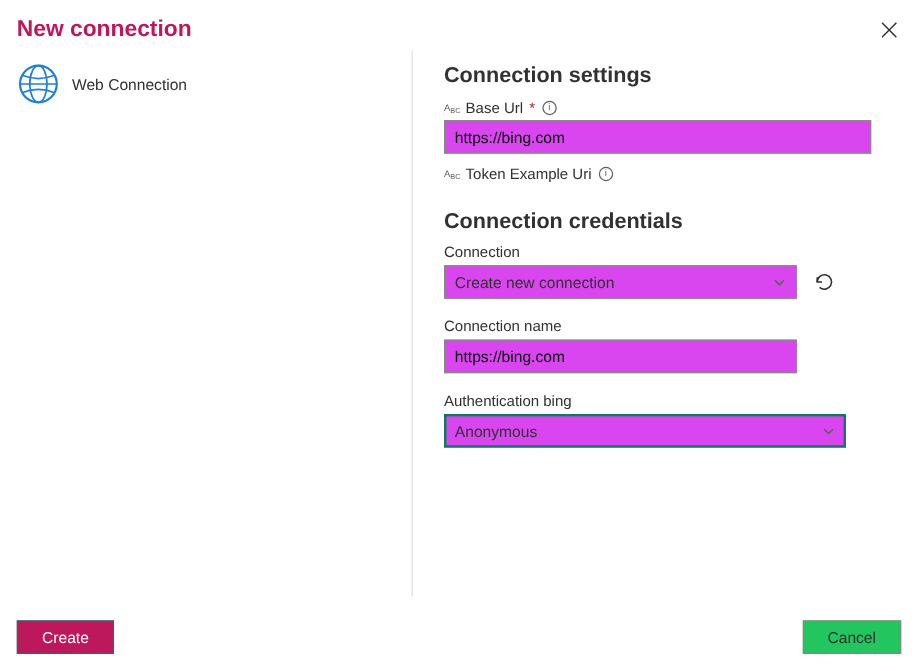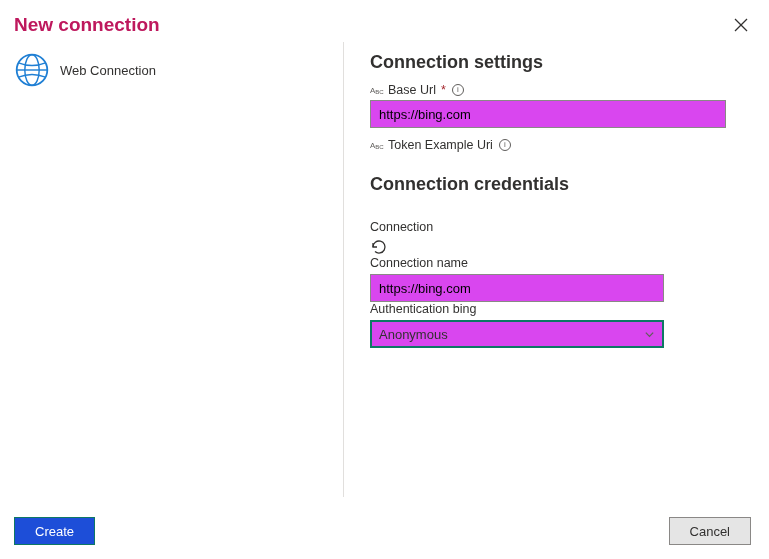--- a/index.html
+++ b/index.html
@@ -62,21 +62,21 @@
     .right-pane {
       flex: 1;
       padding: 10px 10px 10px 26px;
     }
     .section-h {
       font-size: 18px;
       font-weight: 600;
       margin: 0 0 10px 0;
       color: #323130;
     }
-    .section-h.second { margin-top: 22px; margin-bottom: 25px; }
+    .section-h.second { margin-top: 22px; margin-bottom: 8px; }
     .field { margin-bottom: 10px; }
     .field-label-row {
       display: flex;
       align-items: center;
       gap: 4px;
       font-size: 12.5px;
       color: #323130;
       margin-bottom: 3px;
     }
     .abc-icon {
@@ -110,57 +110,57 @@
     .select {
       display: flex;
       align-items: center;
       justify-content: space-between;
       cursor: pointer;
       width: 294px;
     }
     .select-row { display: flex; align-items: center; gap: 14px; }
     .select.hl {
       border: 2px solid #0e7864;
-      width: 294px;
+      width: 335px;
       padding: 2px 7px;
     }
     .chev {
       width: 11px; height: 11px;
       flex-shrink: 0;
     }
     .refresh {
       width: 18px; height: 18px;
       cursor: pointer;
     }
     .small-label {
       font-size: 12.5px;
       color: #323130;
       margin-bottom: 4px;
     }
-    .field.cred { margin-bottom: 0; }
+    .field.cred { margin-bottom: 16px; }
     .footer {
       position: absolute;
       bottom: 0; left: 0; right: 0;
       display: flex;
       justify-content: space-between;
       align-items: center;
       padding: 12px 18px 14px 14px;
     }
     .btn {
       height: 28px;
       padding: 0 20px;
       font-size: 13px;
       font-family: inherit;
       cursor: pointer;
       border: 1px solid #8a8886;
-      background: #e5e5e5;
+      background: #22c55e;
       color: #323130;
     }
     .btn.primary {
-      background: #1d4ed8;
+      background: #be185d;
       border-color: #0e7864;
       color: #fff;
     }
   </style>
 </head>
 <body>
 
 <div class="header">
   <h1>New connection</h1>
   <div class="close-x">
@@ -210,20 +210,26 @@
         <span>Token Example Uri</span>
         <span class="info-icon">i</span>
       </div>
     </div>
 
     <h2 class="section-h second">Connection credentials</h2>
 
     <div class="field cred">
       <div class="small-label">Connection</div>
       <div class="select-row">
+        <div class="select">
+          <span>Create new connection</span>
+          <svg class="chev" viewBox="0 0 12 12">
+              <path d="M2 4 L6 8 L10 4" fill="none" stroke="#605e5c" stroke-width="1.4"></path>
+            </svg>
+        </div>
         <svg class="refresh" viewBox="0 0 18 18">
           <path d="M 3 9 A 6 6 0 1 1 5 13.5" fill="none" stroke="#323130" stroke-width="1.3"></path>
           <path d="M3 5 L3 9 L7 9" fill="none" stroke="#323130" stroke-width="1.3"></path>
         </svg>
       </div>
     </div>
 
     <div class="field cred">
       <div class="small-label">Connection name</div>
       <input class="txt-input" style="width: 294px;" type="text" value="https://bing.com">

